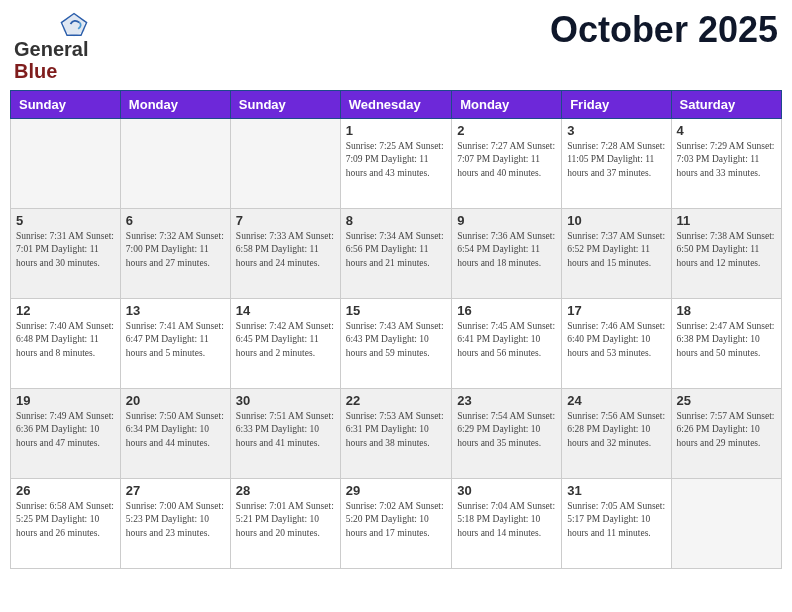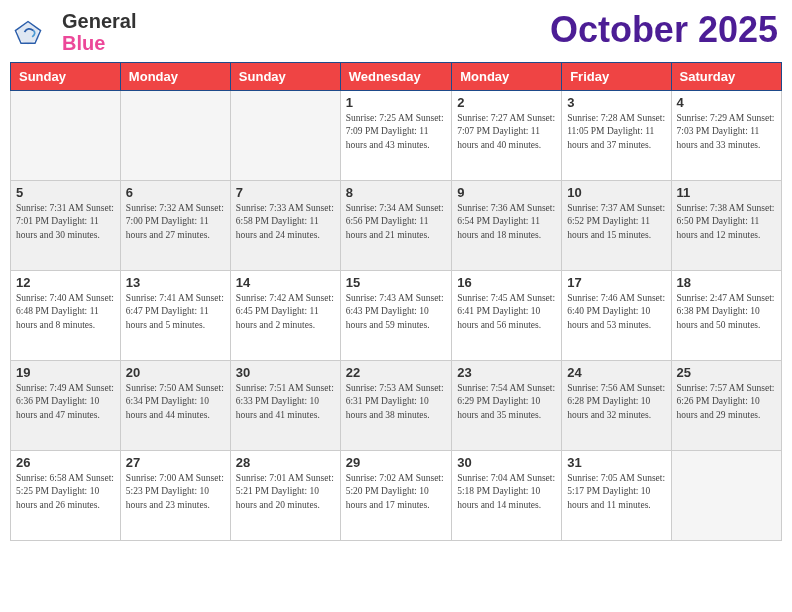--- a/index.html
+++ b/index.html
@@ -12,55 +12,56 @@
     }
     .header {
       display: flex;
       justify-content: space-between;
       align-items: flex-start;
       margin-bottom: 8px;
       padding: 0 4px;
     }
     .logo {
       display: flex;
-      align-items: center;
-      gap: 20px;
+      align-items: flex-end;
+      gap: 0;
+      flex-direction: column;
     }
     .logo-text {
       font-size: 20px;
       font-weight: bold;
       line-height: 1.1;
     }
     .logo-general { color: #333; }
-    .logo-blue { color: #ec4899; }
+    .logo-blue { color: #7f1d1d; }
     .logo-icon {
       width: 28px;
       height: 28px;
     }
     .title-area {
       text-align: right;
     }
     .month-title {
       font-size: 36px;
       font-weight: bold;
-      color: #4c1d95;
+      color: #0f172a;
       line-height: 1.1;
       text-align: center;
     }
     .location {
       font-size: 15px;
       color: #555;
     }
     .calendar {
       width: 100%;
       border-collapse: collapse;
       border: 1px solid #ccc;
     }
     .calendar th {
-      background: #ef4444;
+      background: #6d28d9;
       color: #fff;
       text-align: left;
       padding: 6px 8px;
       font-size: 13px;
       border: 1px solid #1e4a8a;
     }
     .calendar td {
       border: 1px solid #ccc;
       vertical-align: top;
       padding: 4px 5px;

